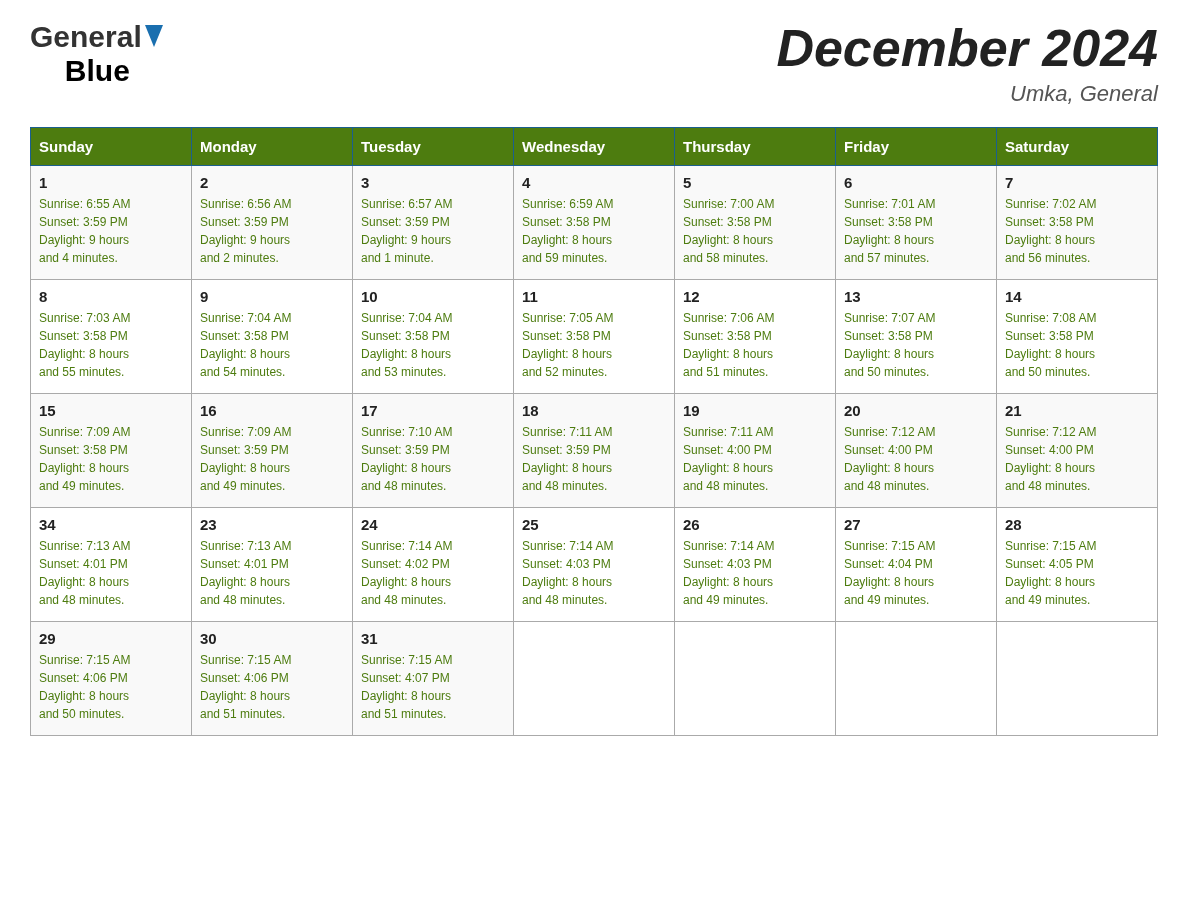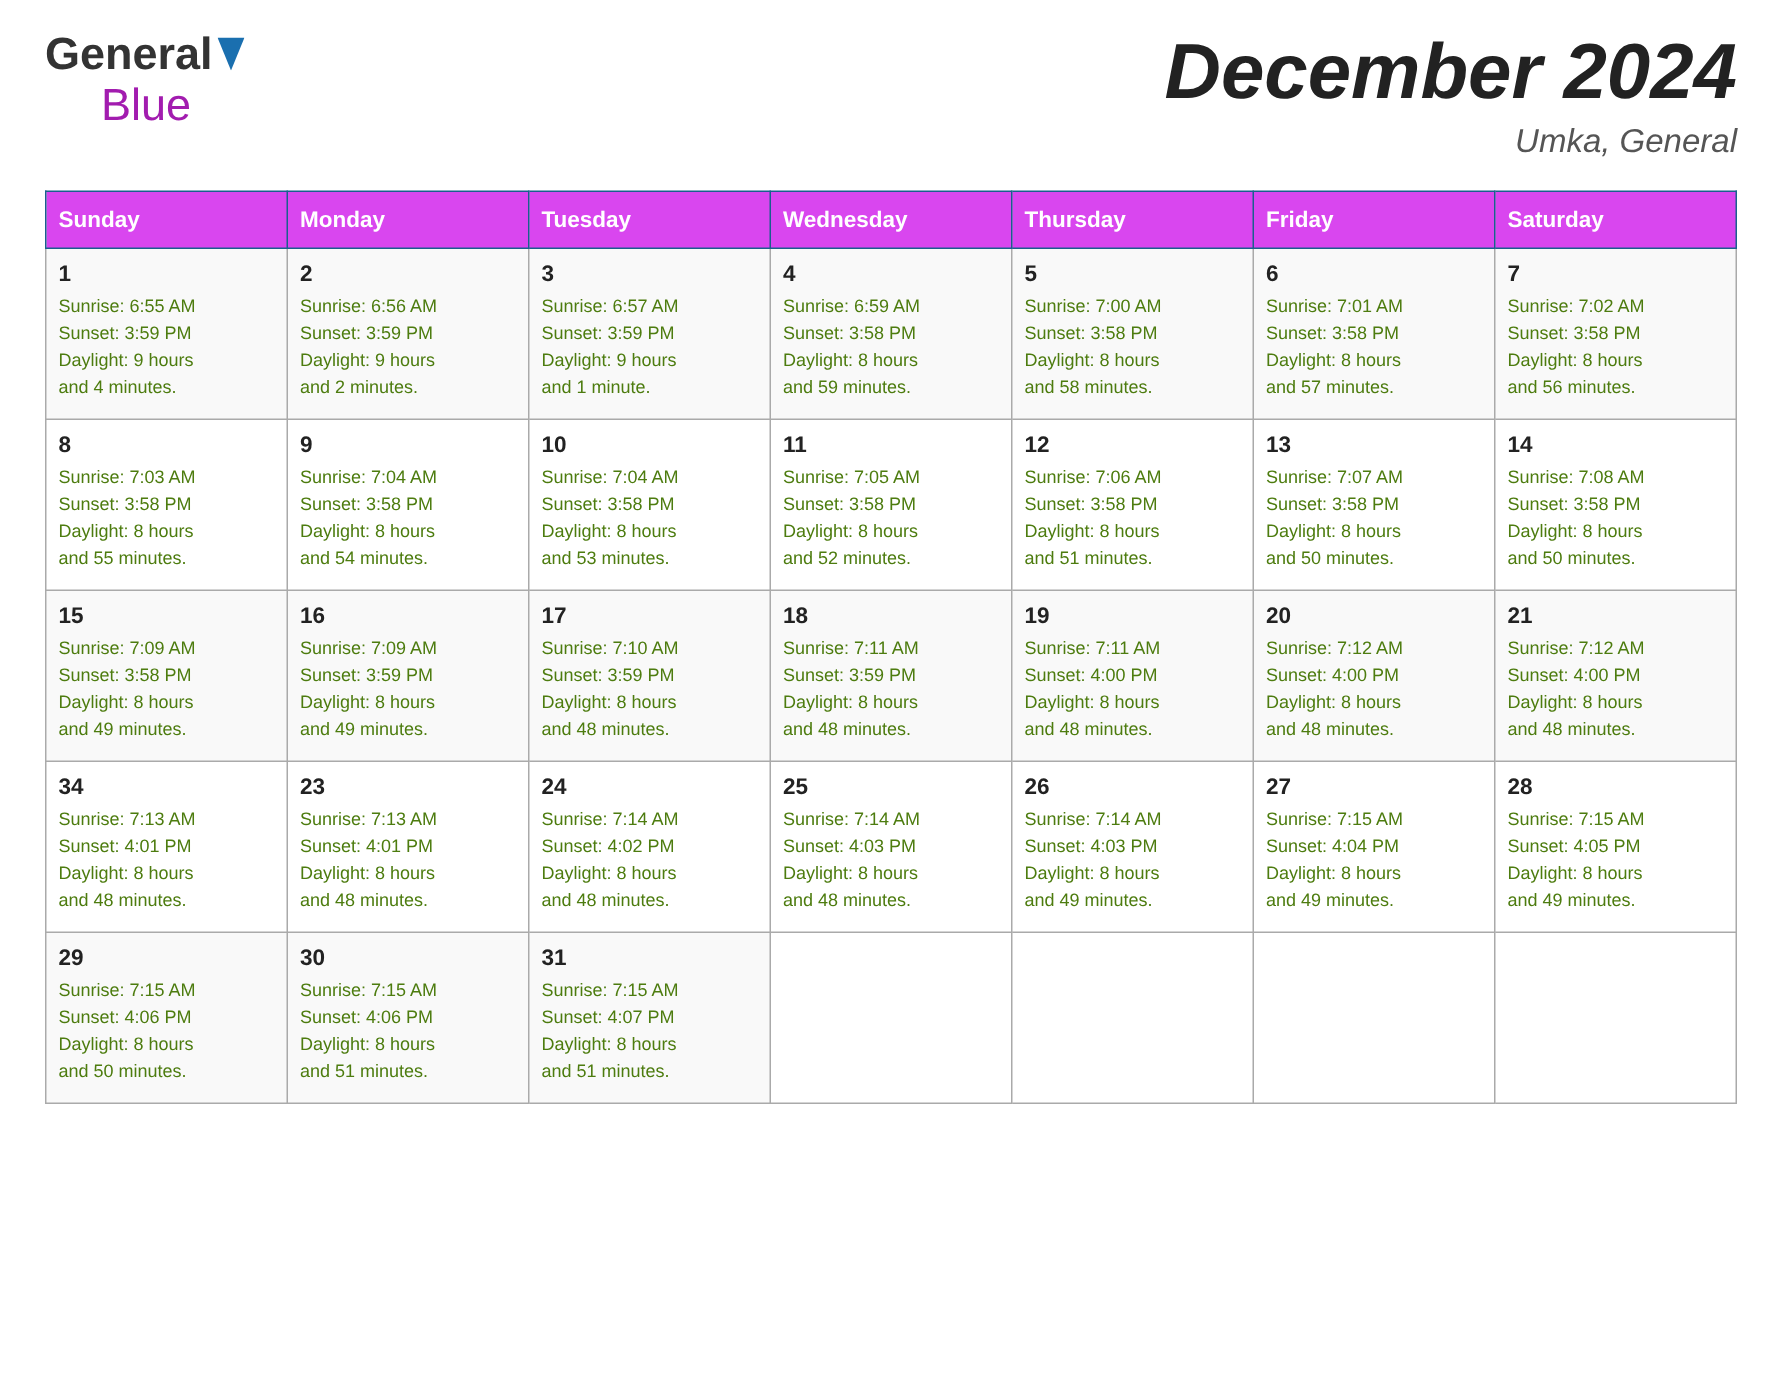--- a/index.html
+++ b/index.html
@@ -35,21 +35,21 @@
       font-size: 22px;
       color: #555;
       margin-top: 4px;
     }
     .calendar-table {
       width: 100%;
       border-collapse: collapse;
       table-layout: fixed;
     }
     .calendar-table th {
-      background-color: #d946ef;
+      background-color: #4d7c0f;
       color: #fff;
       font-size: 15px;
       font-weight: 600;
       padding: 10px 8px;
       text-align: left;
       border: 1px solid #1a5f8e;
     }
     .calendar-table td {
       border: 1px solid #aaa;
       vertical-align: top;
@@ -89,22 +89,22 @@
       display: flex;
       align-items: center;
     }
     .logo-text-general {
       font-size: 30px;
       font-weight: bold;
       color: #333;
     }
     .logo-text-blue {
       font-size: 30px;
-      font-weight: normal;
-      color: #a21caf;
+      font-weight: bold;
+      color: #000000;
       margin-left: 2px;
     }
   </style>
 </head>
 <body>
 
 <div>
   <div class="header-row">
     <div class="logo">
       <div class="logo-line1">

